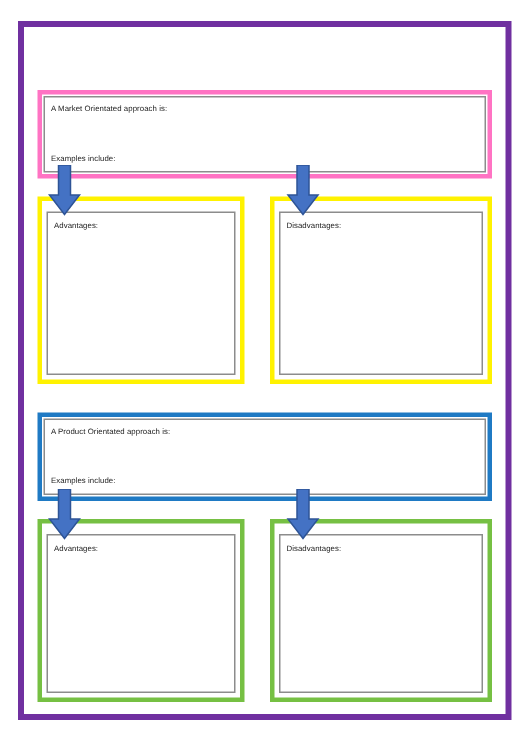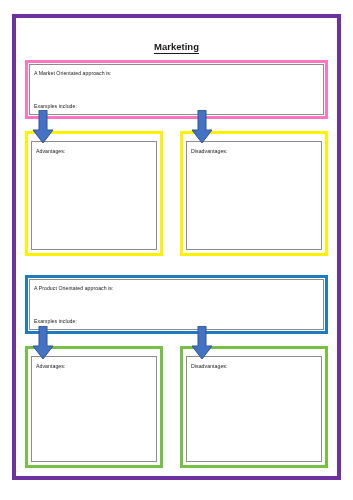--- a/index.html
+++ b/index.html
@@ -133,23 +133,20 @@
   #arrow-p-left  { left: 31px;  top: 326px; }
   #arrow-p-right { left: 190px; top: 326px; }
 </style>
 </head>
 <body>
 
 <div id="page">
 
   <div id="page-border"></div>
 
-  <div id="page-title">
-    <span class="tx">Marketing </span>
-  </div>
 
   <div class="outer-box" id="market-outer"></div>
   <div class="inner-box" id="market-inner"></div>
   <div class="box-label" id="market-line1">A Market Orientated approach is:</div>
   <div class="box-label" id="market-line2">Examples include:</div>
 
   <div class="outer-box yellow-outer" id="y-left-outer"></div>
   <div class="inner-box" id="y-left-inner"></div>
   <div class="box-label" id="y-left-label">Advantages:</div>
 

